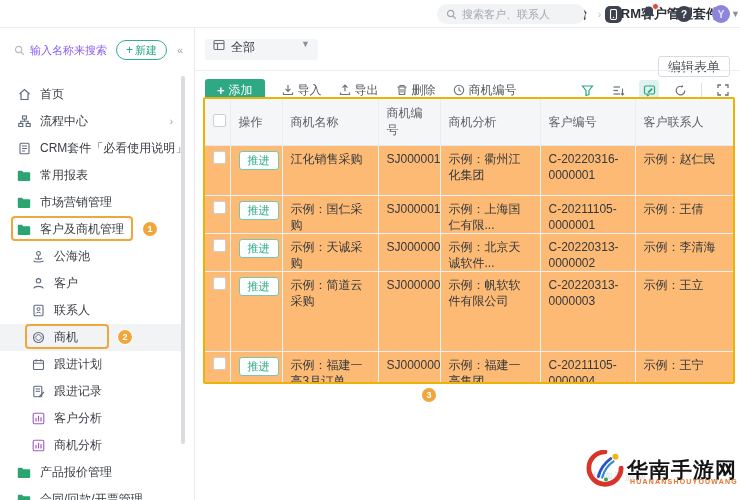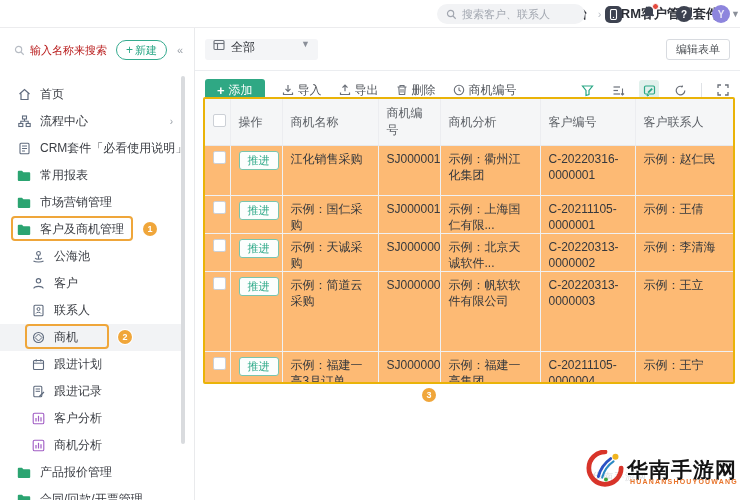--- a/index.html
+++ b/index.html
@@ -22,21 +22,21 @@
   .tb-search span { font-size:11px; }
   .ic-dark-tile { width:17px; height:17px; background:#3d4250; border-radius:5px; display:flex; align-items:center; justify-content:center; }
   .bell-wrap { position:relative; }
   .bell-dot { position:absolute; top:-2px; right:-3px; width:7px; height:7px; background:#e4493d; border-radius:50%; border:1px solid #fff; }
   .help-circ { width:16px; height:16px; background:#3d4250; border-radius:50%; color:#fff; font-size:10px; font-weight:bold; display:flex; align-items:center; justify-content:center; }
   .avatar { width:18px; height:18px; background:#8d85dd; border-radius:50%; color:#e6e4f7; font-size:10px; font-weight:bold; display:flex; align-items:center; justify-content:center; }
 
   
   .sidebar { position:absolute; left:0; top:28px; width:195px; height:472px; background:#fff; border-right:1px solid #e9eaec; }
   .sb-head { display:flex; align-items:center; padding:12px 6px 8px 14px; gap:6px; }
-  .sb-search { display:flex; align-items:center; gap:5px; width:96px; color:#b91c1c; }
+  .sb-search { display:flex; align-items:center; gap:5px; width:96px; color:#8b5cf6; }
   .sb-search span { font-size:11px; white-space:nowrap; }
   .sb-new { height:20px; border:1px solid #35ab8f; color:#2aa786; border-radius:10px; background:#fff; font-size:11px; padding:0 9px; display:flex; align-items:center; gap:2px; cursor:pointer; white-space:nowrap; }
   .sb-collapse { color:#9aa0a8; font-size:11px; margin-left:4px; cursor:pointer; letter-spacing:-2px; }
   .sb-menu { position:absolute; left:0; top:53px; width:195px; }
   .sb-item { height:27px; display:flex; align-items:center; position:relative; cursor:pointer; }
   .sb-item .lbl { font-size:12px; color:#3a3d43; white-space:nowrap; }
   .sb-item.lv0 { padding-left:17px; }
   .sb-item.lv1 { padding-left:31px; }
   .sb-item .ic { width:14px; height:14px; margin-right:9px; flex:0 0 auto; display:flex; align-items:center; justify-content:center; }
   .sb-item .arrow { position:absolute; right:22px; color:#9aa0a8; font-size:10px; }
@@ -44,21 +44,21 @@
   .hl-box { position:absolute; border:2px solid #efa63a; border-radius:4px; pointer-events:none; }
   .num-badge { width:14px; height:14px; border-radius:50%; background:#f0a63a; color:#fff; font-size:9px; font-weight:bold; display:flex; align-items:center; justify-content:center; box-shadow:0 0 0 1px #fff; }
   .sb-scroll { position:absolute; left:181px; top:48px; width:4px; height:368px; background:#d9dbde; border-radius:2px; }
 
   
   .main { position:absolute; left:195px; top:28px; width:545px; height:472px; background:#fff; }
   .view-row { position:absolute; left:10px; top:11px; width:528px; height:22px; }
   .view-select { position:absolute; left:0; top:0; width:113px; height:21px; background:#f4f5f7; border-radius:3px; display:flex; align-items:flex-start; padding:0 8px; gap:6px; cursor:pointer; }
   .view-select .vtxt { font-size:12px; color:#2f3238; }
   .view-select .vcaret { margin-left:auto; color:#8a8f99; font-size:9px; }
-  .edit-form-btn { position:absolute; right:3px; top:0; height:21px; background:#fff; border:1px solid #d8dbe0; border-radius:3px; font-size:11px; color:#4e5257; padding:0 9px; cursor:pointer; }
+  .edit-form-btn { position:absolute; right:3px; top:17px; height:21px; background:#fff; border:1px solid #d8dbe0; border-radius:3px; font-size:13px; color:#4e5257; padding:0 9px; cursor:pointer; }
   .hr1 { position:absolute; left:0; top:42px; width:545px; height:1px; background:#ebedf0; }
   .toolbar { position:absolute; left:10px; top:50px; width:528px; height:24px; display:flex; align-items:center; }
   .btn-add { height:22px; background:#2fa884; color:#fff; border:none; border-radius:3px; font-size:12px; padding:0 12px; display:flex; align-items:center; gap:4px; cursor:pointer; }
   .btn-add .plus { font-size:13px; font-weight:bold; }
   .tool-txt { display:flex; align-items:center; gap:4px; color:#51555b; font-size:12px; margin-left:17px; cursor:pointer; white-space:nowrap; }
   .tool-icons { margin-left:auto; display:flex; align-items:center; gap:11px; }
   .tool-ic { width:20px; height:20px; display:flex; align-items:center; justify-content:center; cursor:pointer; border-radius:3px; }
   .tool-ic.active { background:#e1f1ec; }
   .tool-div { width:1px; height:14px; background:#dfe2e6; }
 

